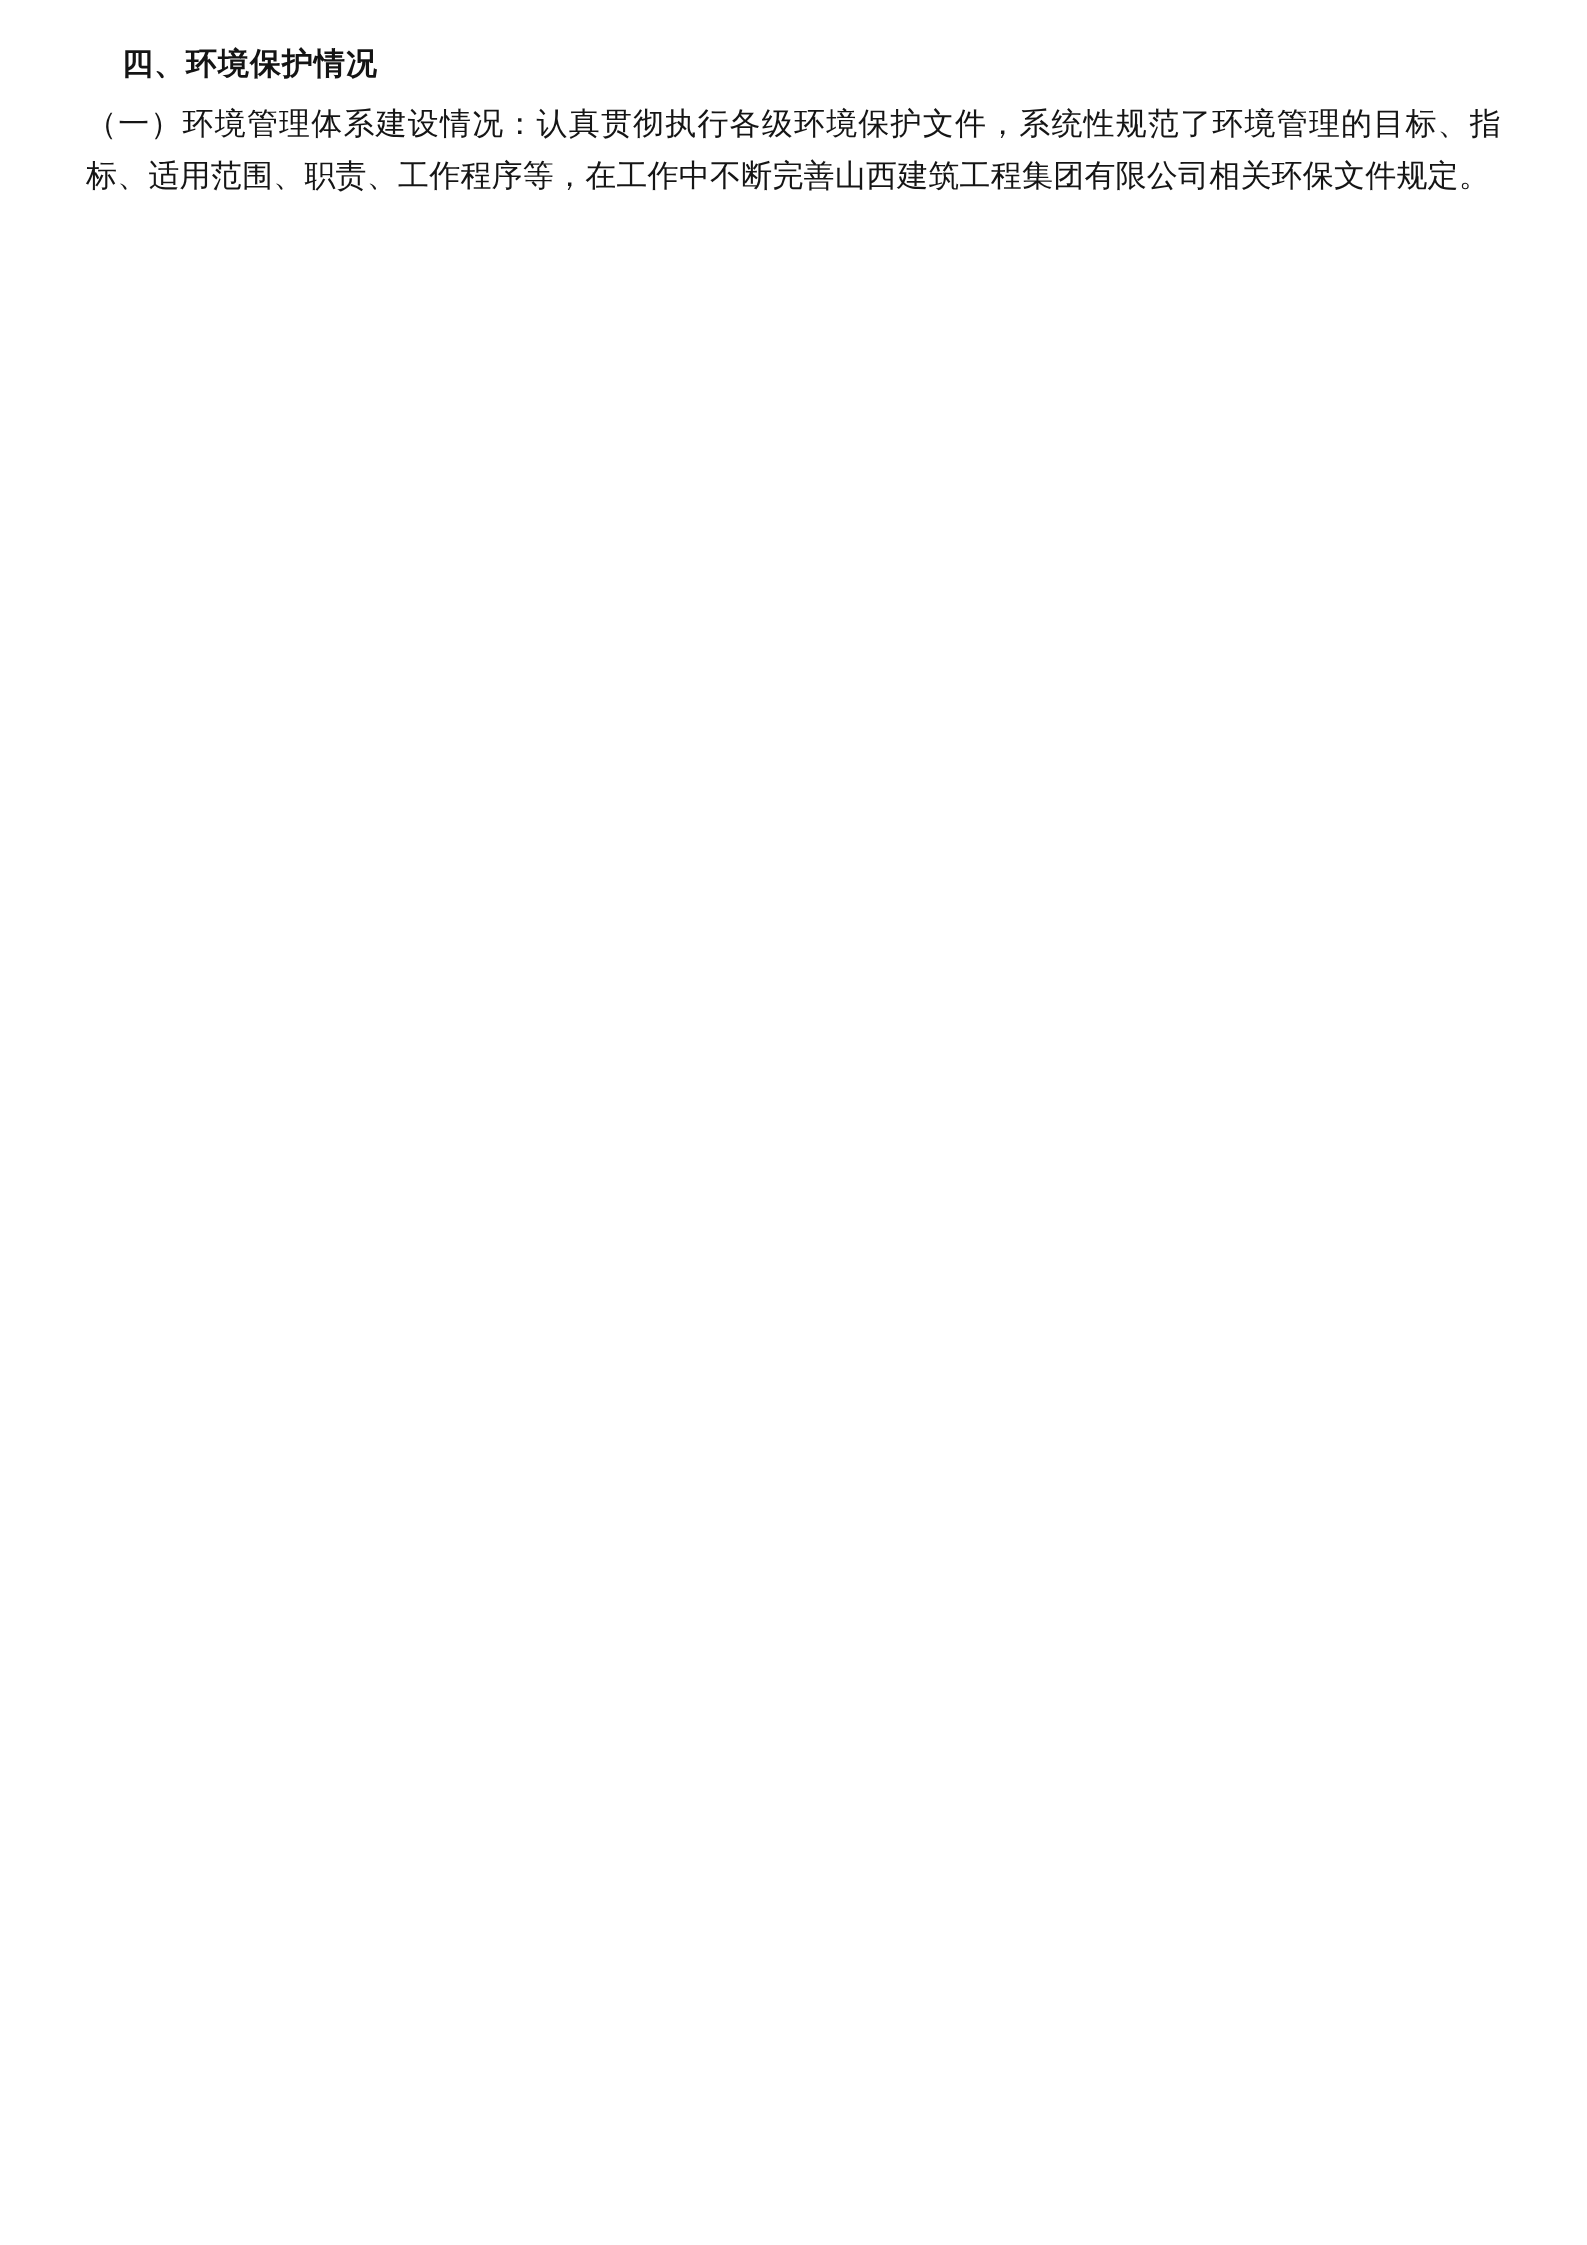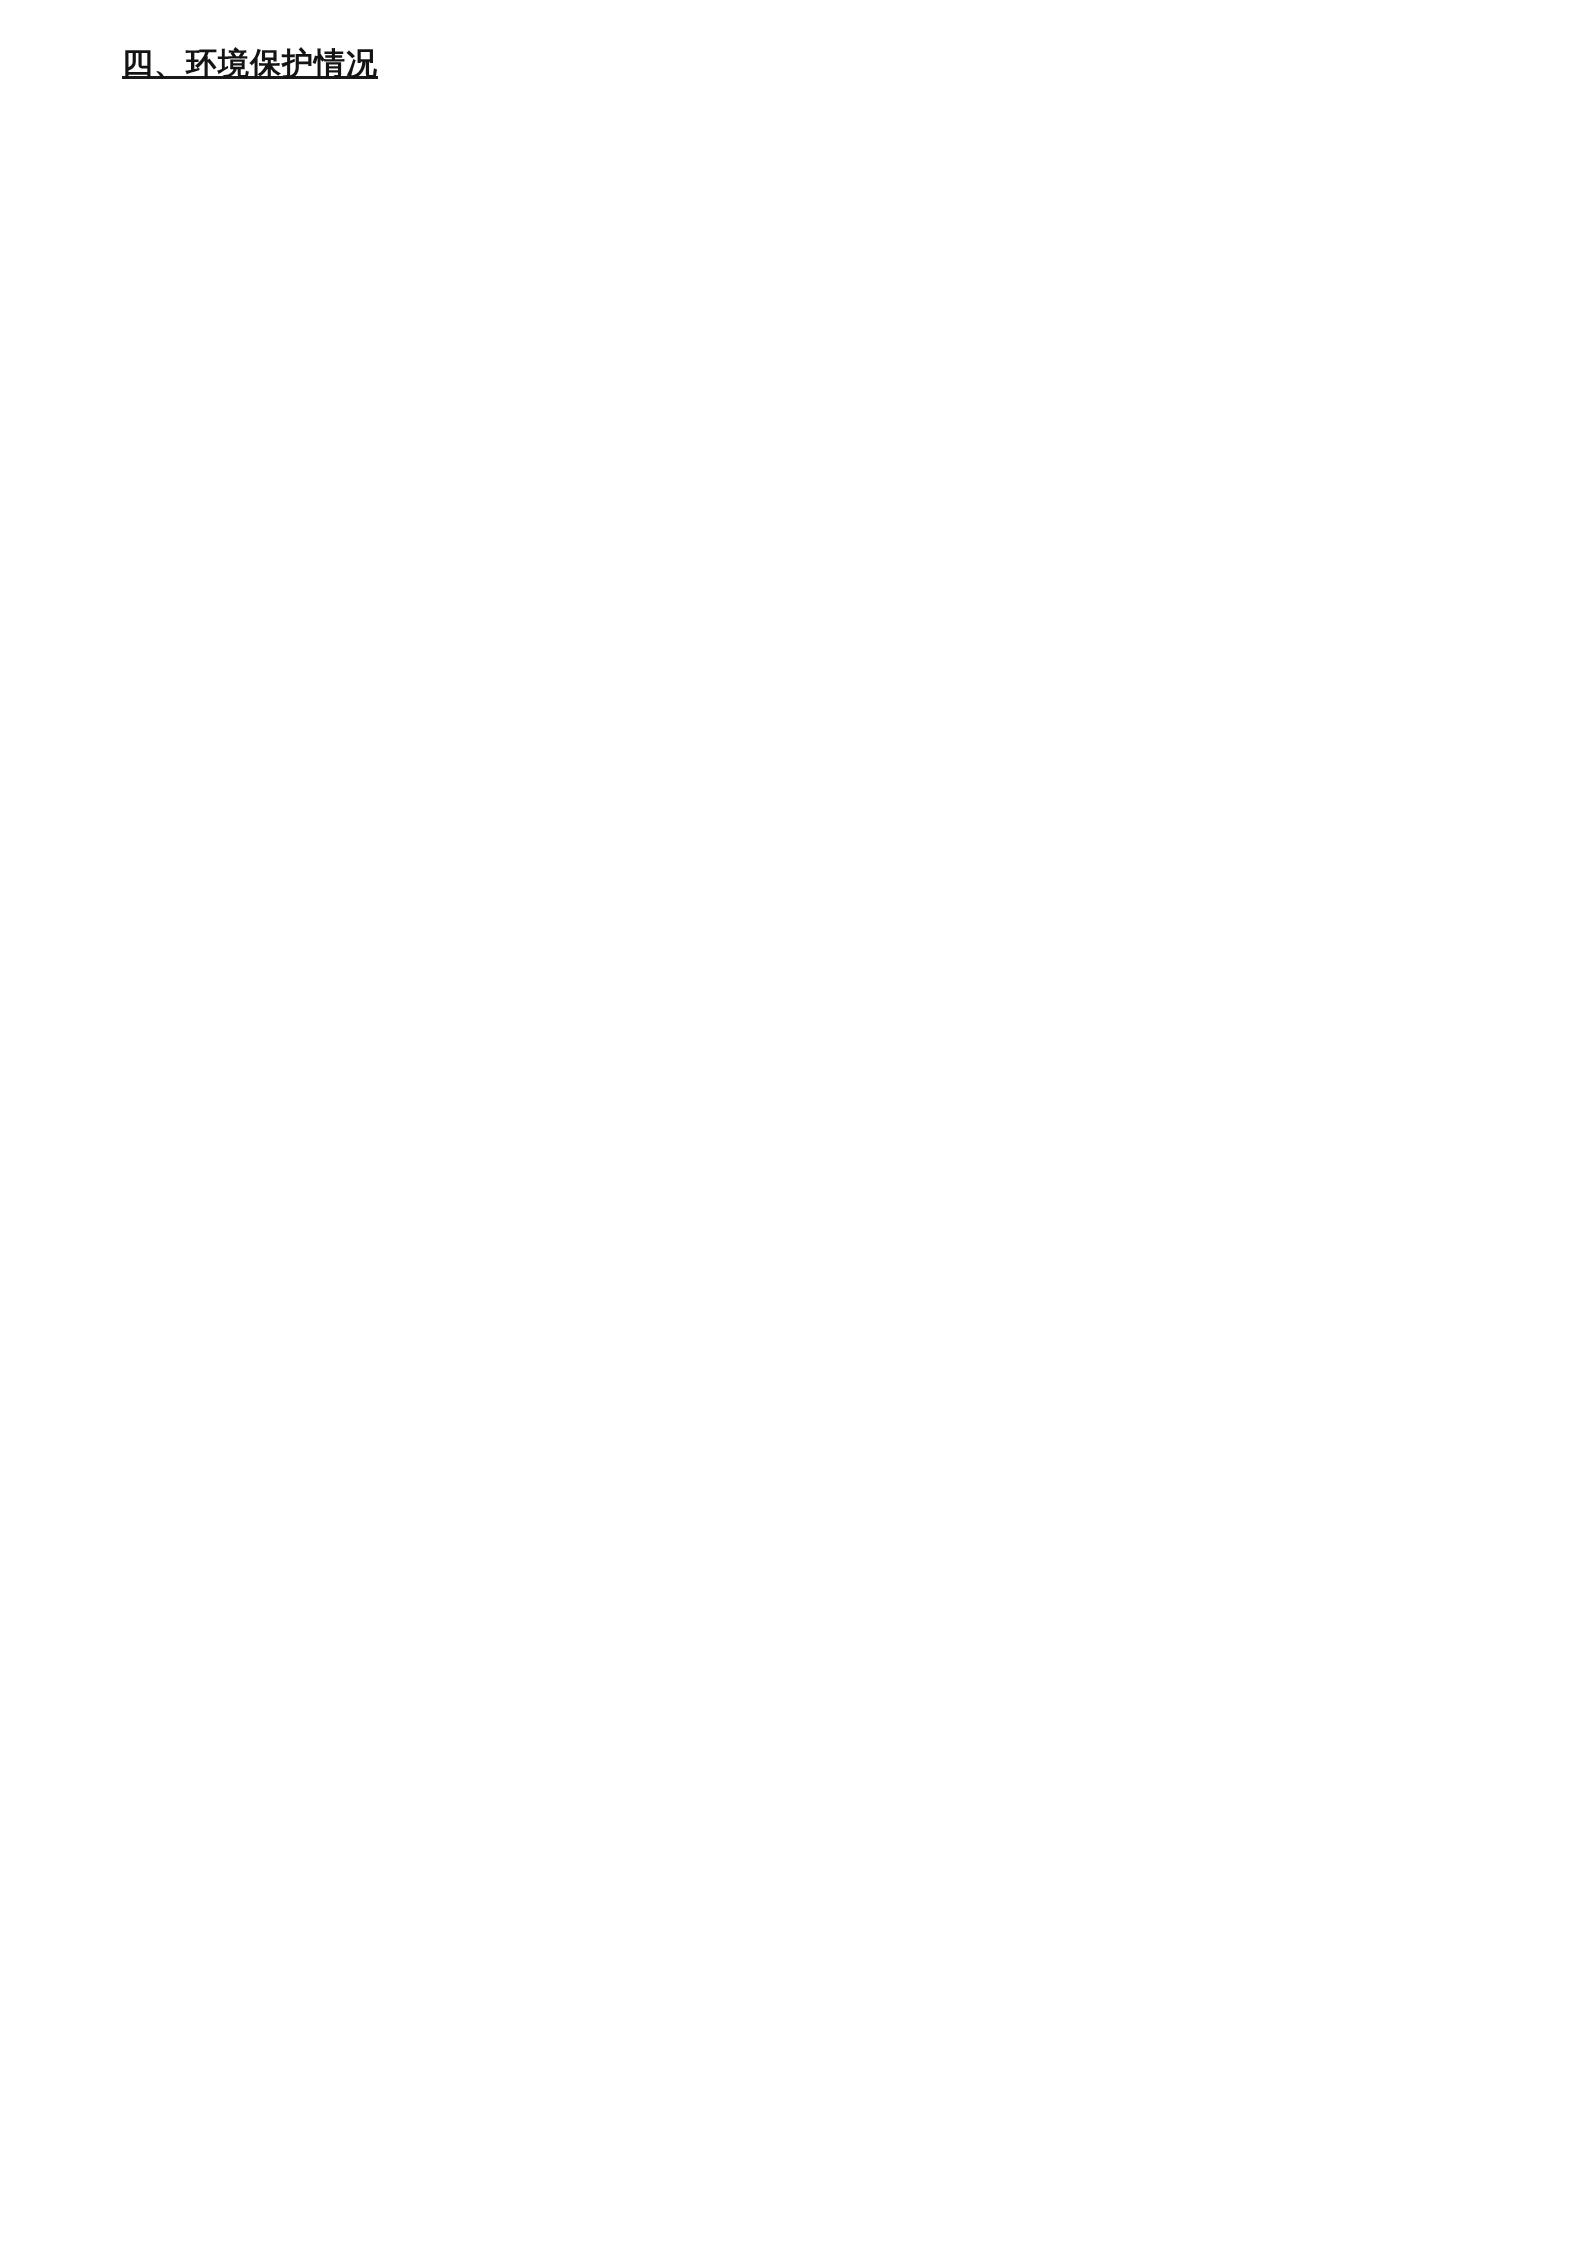--- a/index.html
+++ b/index.html
@@ -13,21 +13,20 @@
     height: 2245px;
     background: #ffffff;
     box-sizing: border-box;
     padding: 40px 86px 0 86px;
     font-family: "DejaVu Serif", "Liberation Serif", serif;
     color: #1a1a1a;
     overflow: hidden;
   }
   .doc-body {
     width: 100%;
-    text-decoration: underline;
   }
   .section-heading {
     font-family: "DejaVu Sans", "Liberation Sans", sans-serif;
     font-weight: bold;
     font-size: 31px;
     line-height: 1.5;
     margin: 0 0 10px 0;
     padding-left: 36px;
     letter-spacing: 1px;
     color: #141414;
@@ -44,17 +43,18 @@
   }
 </style>
 </head>
 <body>
 
 <div class="page">
   <div class="doc-body">
 
     <h2 class="section-heading">四、环境保护情况</h2>
 
+    <p class="para" style="text-indent: 0px;">（一）环境管理体系建设情况：认真贯彻执行各级环境保护文件，系统性规范了环境管理的目标、指标、适用范围、职责、工作程序等，在工作中不断完善山西建筑工程集团有限公司相关环保文件规定。</p>
 
 
 
   </div>
 </div>
 
 </body></html>

